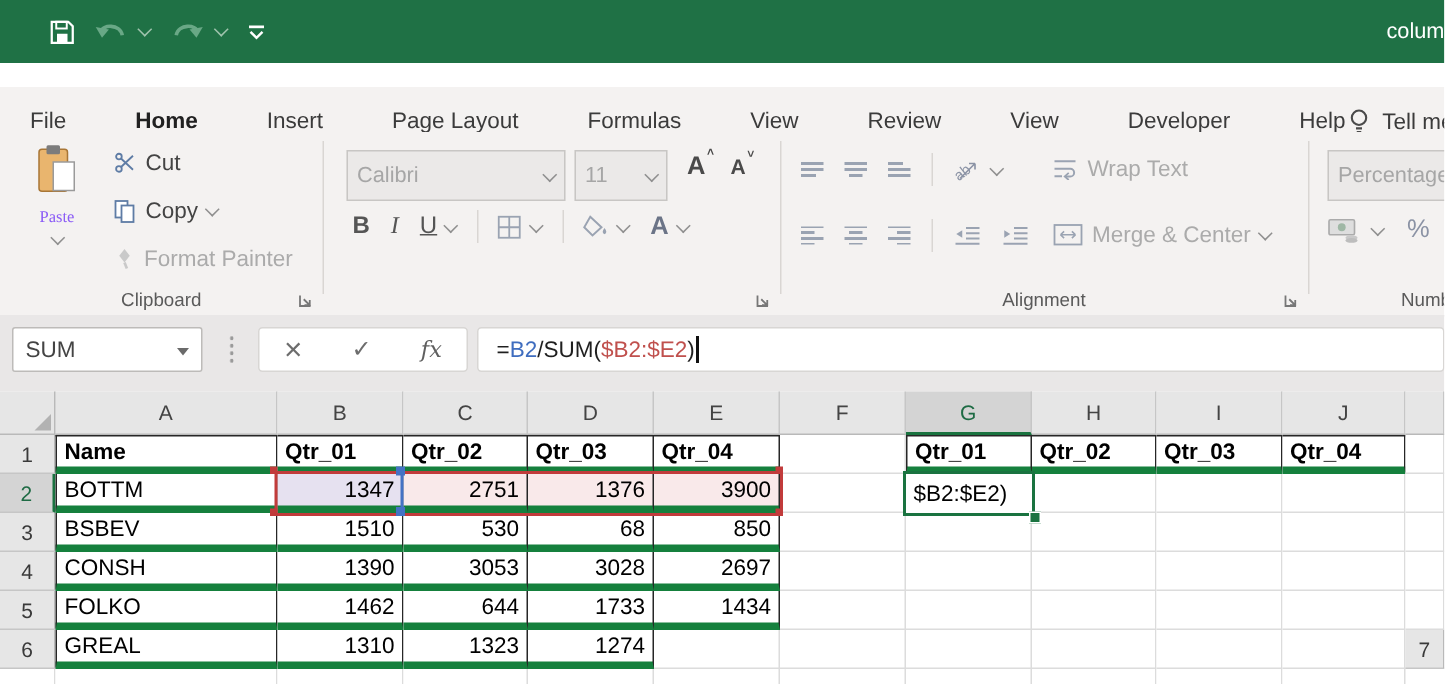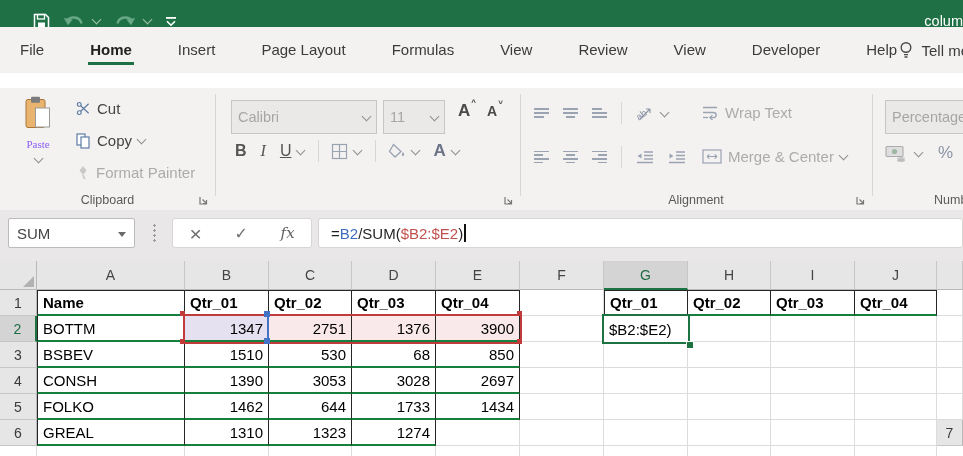--- a/index.html
+++ b/index.html
@@ -7,21 +7,21 @@
   #app{position:relative;width:963px;height:456px;overflow:hidden;background:#fff;-webkit-font-smoothing:antialiased;}
 
   
   .titlebar{position:absolute;left:0;top:0;width:963px;height:42px;background:#1f7145;display:flex;align-items:center;}
   .qat{display:flex;align-items:center;gap:0;margin-left:26px;}
   .qat .btn{display:flex;align-items:center;justify-content:center;height:30px;padding:0 6px;}
   .qchv{width:6px;height:6px;border-right:1.4px solid #9fc3ad;border-bottom:1.4px solid #9fc3ad;transform:rotate(45deg);margin:0 8px 3px 2px;}
   .doc-title{position:absolute;right:0;top:0;height:42px;display:flex;align-items:center;color:#fff;font-size:14.5px;padding-right:0;max-width:45px;overflow:hidden;white-space:nowrap;}
 
   
-  .tabrow{position:absolute;left:0;top:27px;width:963px;height:46px;background:#f4f2f1;display:flex;align-items:center;}
+  .tabrow{position:absolute;left:0;top:58px;width:963px;height:46px;background:#f4f2f1;display:flex;align-items:center;}
   .tab{font-size:15px;color:#3b3b3b;padding:11px 0 12px;margin:0 23px;position:relative;white-space:nowrap;cursor:default;}
   .tab.first{margin-left:20px;}
   .tab.active{font-weight:700;color:#212121;}
   .tab.active::after{content:"";position:absolute;left:-2px;right:-2px;bottom:5px;height:3px;background:#1f7145;}
   .tellme{position:absolute;right:-6px;top:0;height:46px;display:flex;align-items:center;gap:8px;font-size:15px;color:#3b3b3b;white-space:nowrap;}
 
   
   .ribbon{position:absolute;left:0;top:88px;width:963px;height:122px;background:#f4f2f1;border-bottom:1px solid #cfcdcb;}
   .vsep{position:absolute;top:6px;bottom:14px;width:1px;background:#d9d6d3;}
   .grplabel{position:absolute;bottom:3px;font-size:12.5px;color:#5a5a5a;width:100%;text-align:center;}
@@ -57,21 +57,21 @@
     grid-template-columns:37px 148px 84px 83px 84px 84px 84px 84px 83px 84px 82px 26px;
     grid-template-rows:29px 26px 26px 26px 26px 26px 26px 26px;}
   .ch{background:#e6e6e6;border-right:1px solid #c6c6c6;border-bottom:1px solid #b9b9b9;color:#444;font-size:14px;display:flex;align-items:center;justify-content:center;}
   .ch.active{background:#d4d4d4;color:#1e6b44;border-bottom:2px solid #1a7340;}
   .rh{background:#e6e6e6;border-right:1px solid #b9b9b9;border-bottom:1px solid #c6c6c6;color:#3a3a3a;font-size:14px;display:flex;align-items:center;justify-content:center;}
   .rh.active{background:#d4d4d4;color:#1e6b44;border-right:2px solid #1a7340;}
   .corner{background:#e6e6e6;border-right:1px solid #b9b9b9;border-bottom:1px solid #b9b9b9;position:relative;}
   .tri{position:absolute;right:2px;bottom:2px;width:0;height:0;border-left:11px solid transparent;border-bottom:11px solid #b2b2b2;}
   .c{background:#fff;font-size:15px;color:#000;display:flex;align-items:center;overflow:hidden;white-space:nowrap;box-sizing:border-box;}
   .g{border-right:1px solid #dcdcdc;border-bottom:1px solid #dcdcdc;}
-  .k{border-right:1px solid #262626;border-bottom:2px solid #15803d;}
+  .k{border-right:1px solid #262626;border-bottom:5px solid #15803d;}
   .kt{border-top:1px solid #262626;} .kl{border-left:1px solid #262626;}
   .n{justify-content:flex-end;padding-right:5px;} .t{padding-left:5px;}
   .hb{font-weight:700;}
   .pB{background:#e6e1f0;} .pR{background:#f9e9ea;}
 
   
   .red-range{position:absolute;left:183px;top:314px;width:339px;height:30px;border:2px solid #c13b3b;box-sizing:border-box;pointer-events:none;}
   .blue-edge{position:absolute;left:267px;top:316px;width:2px;height:26px;background:#4472c4;}
   .hdl{position:absolute;width:5px;height:5px;}
   .hdl.red{background:#c13b3b;}

